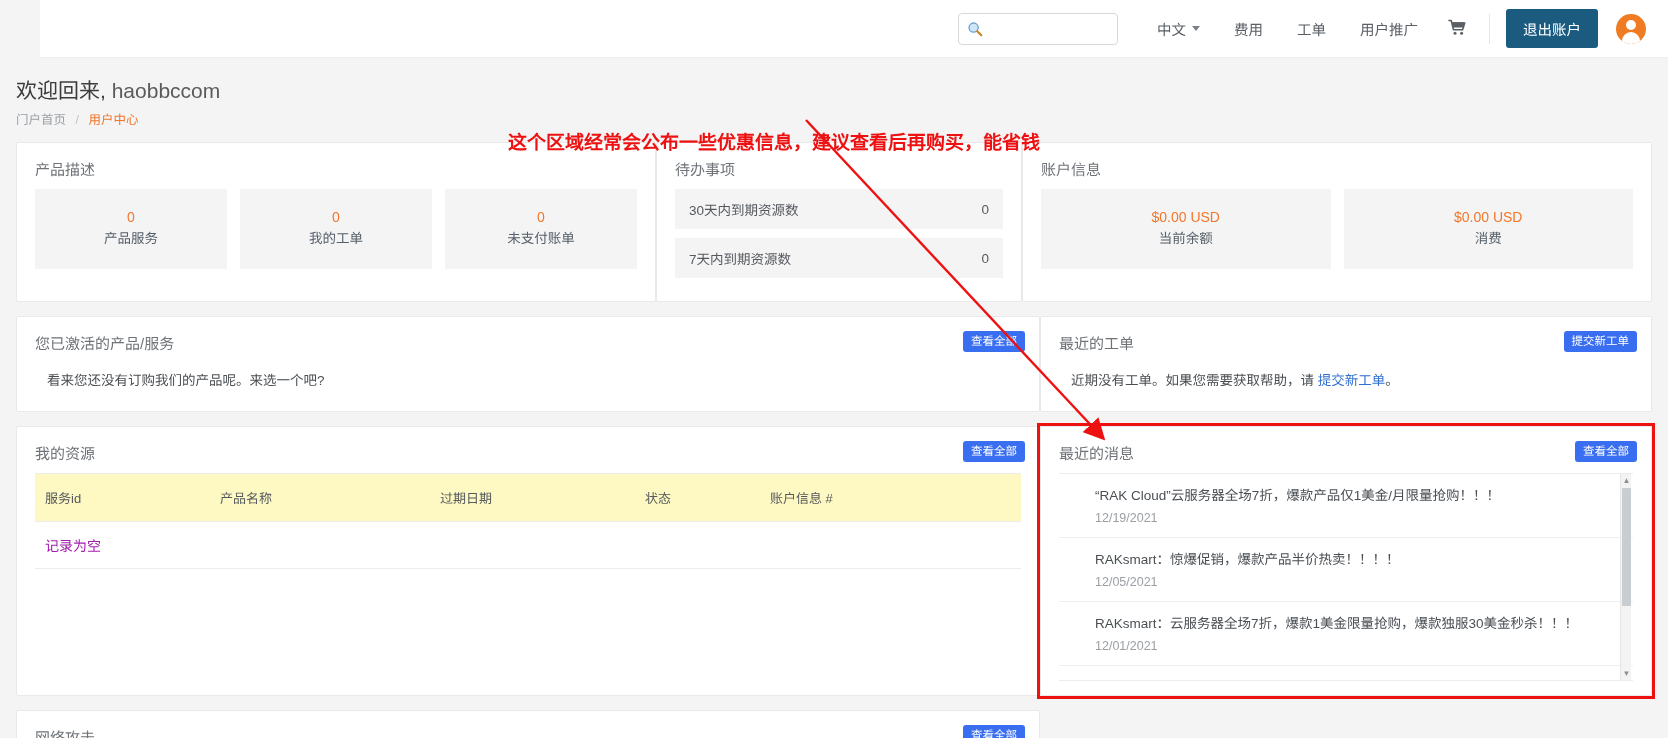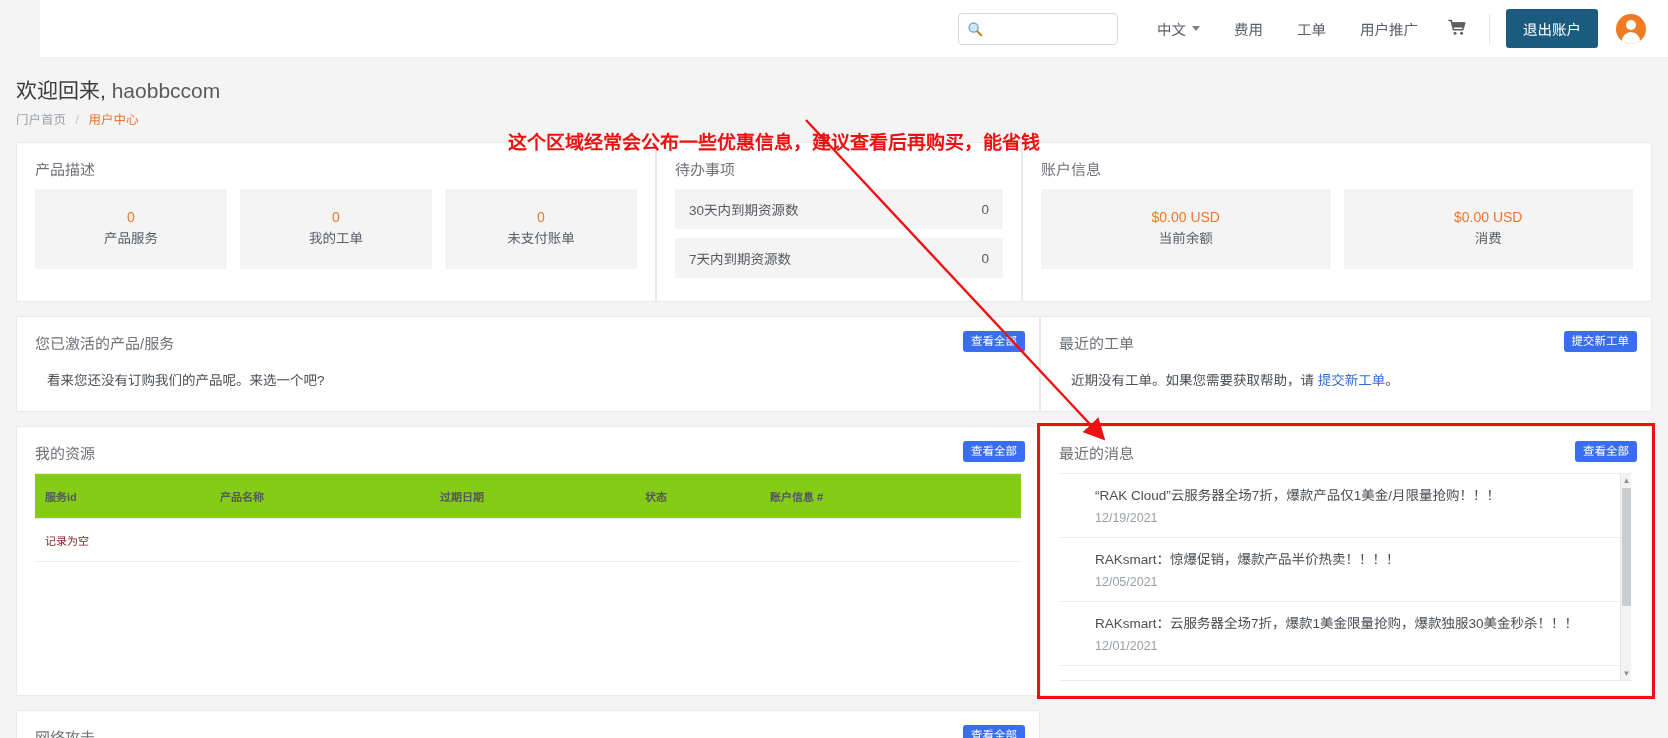--- a/index.html
+++ b/index.html
@@ -120,27 +120,27 @@
   .todo-row .val { color: #55595e; }
 
   .empty-text {
     padding: 6px 18px 22px 30px; font-size: 13.5px; color: #4a4f54;
   }
   .empty-text .lk { color: #2f6fd0; text-decoration: none; cursor: pointer; }
 
   
   table { width: 100%; border-collapse: collapse; }
   thead th {
-    background: #84cc16; text-align: left; font-weight: 700;
-    font-size: 11px; color: #55595e;
+    background: #fef9c3; text-align: left; font-weight: 400;
+    font-size: 13px; color: #55595e;
     padding: 14px 10px; border-top: 1px solid #ececec;
     border-bottom: 1px solid #ececec;
   }
   tbody td {
-    font-size: 11px; color: #7f1d1d; padding: 13px 10px;
+    font-size: 14px; color: #a21caf; padding: 13px 10px;
     border-bottom: 1px solid #ececec;
   }
   .tbl-wrap { padding: 0 18px 10px 18px; }
 
   
   .news-card { position: relative; }
   .news-highlight {
     position: absolute; left: -4px; top: -4px; right: -4px; bottom: -4px;
     border: 3px solid #ee1111; pointer-events: none;
   }

